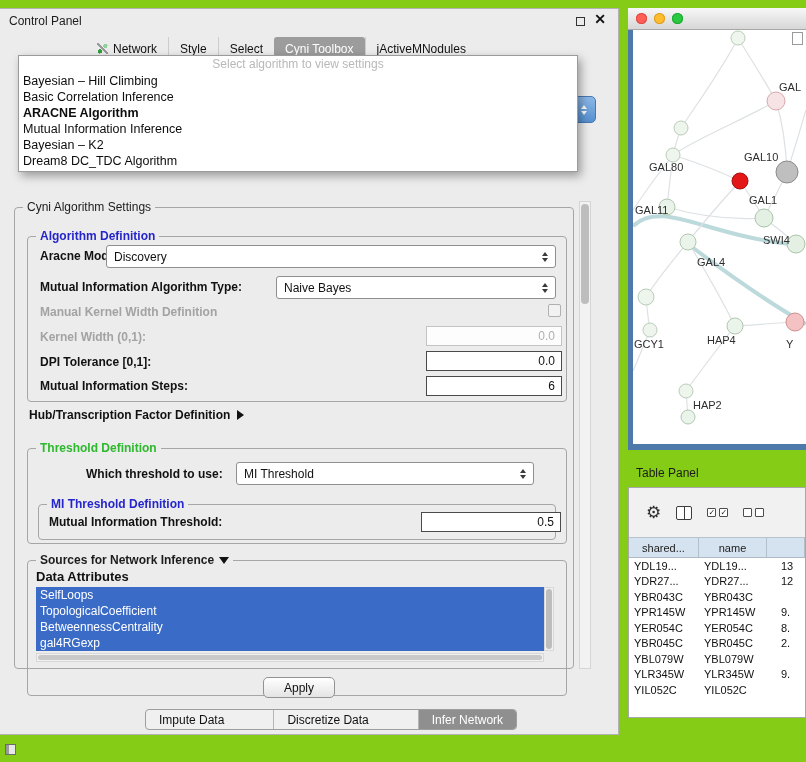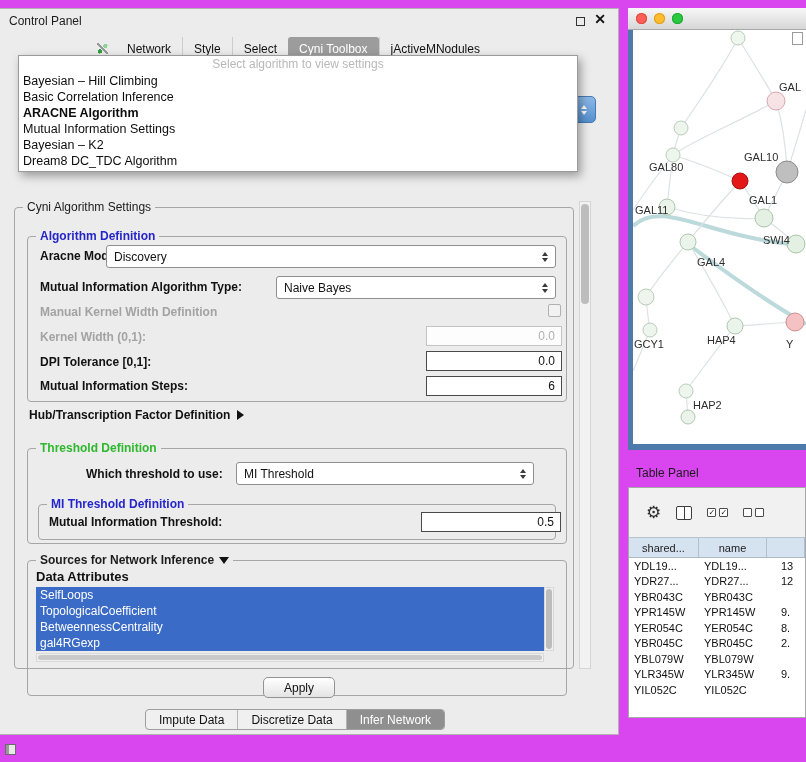--- a/index.html
+++ b/index.html
@@ -1,27 +1,27 @@
 <!DOCTYPE html>
 <html><head>
 <meta charset="utf-8">
 <style>
   * { margin:0; padding:0; box-sizing:border-box; }
   body { font-family:"Liberation Sans", sans-serif; }
-  #root { position:relative; width:806px; height:762px; background:#d946ef; overflow:hidden; font-family:"Liberation Sans", sans-serif; }
+  #root { position:relative; width:806px; height:762px; background:#84cc16; overflow:hidden; font-family:"Liberation Sans", sans-serif; }
 
   
   #control-panel { position:absolute; left:0; top:8px; width:619px; height:727px; background:#ececec; border:1px solid #b2b2b2; border-left:none; }
   .cp-title { position:absolute; left:9px; top:5px; font-size:12px; color:#1c1c1c; }
   .float-icon { position:absolute; right:33px; top:8px; width:9px; height:9px; border:1px solid #333; background:#ececec; }
   .close-icon { position:absolute; right:12px; top:2px; font-size:14px; font-weight:bold; color:#111; cursor:default; }
   .close-icon::before { content:"✕"; }
 
   .tabbar-top { position:absolute; left:86px; top:28px; height:23px; display:flex; align-items:stretch; font-size:12px; }
-  .seg { display:flex; align-items:center; gap:19px; padding:0 11px; color:#111; }
+  .seg { display:flex; align-items:center; gap:5px; padding:0 11px; color:#111; }
   .seg + .seg { border-left:1px solid #cdcdcd; }
   .seg.sel { background:#9c9c9c; color:#fff; border-radius:3px; border-left:none; }
   .net-tab-icon { width:11px; height:11px; display:inline-block;
      background: radial-gradient(circle 2.2px at 2.8px 8.4px,#2e9e40 95%,transparent),
                  radial-gradient(circle 2.2px at 8.4px 2.8px,#8fd19a 95%,transparent),
                  linear-gradient(45deg,transparent 44%,#9a9a9a 44%,#9a9a9a 56%,transparent 56%); }
 
   
   .groupbox { position:absolute; border:1px solid #a6a6a6; border-radius:4px; }
   .grouptitle { position:absolute; top:-8px; left:8px; background:#ececec; padding:0 4px; font-size:12px; color:#1c1c1c; white-space:nowrap; }
@@ -63,21 +63,21 @@
   #list-vscroll .thumb { left:1px; top:1px; width:6px; height:60px; }
   #list-hscroll { left:8px; top:92px; width:508px; height:9px; }
   #list-hscroll .thumb { left:1px; top:1px; width:504px; height:5px; background:#c9c9c9; }
   #main-scrollbar { position:absolute; left:579px; top:192px; width:12px; height:468px; background:#f2f2f2; border:1px solid #d5d5d5; }
   #main-scrollbar .thumb { left:1px; top:2px; width:8px; height:100px; }
 
   #apply-btn { position:absolute; left:263px; top:668px; width:72px; height:21px; border:1px solid #939393; border-radius:5px; background:linear-gradient(#ffffff,#e4e4e4); font-size:12px; color:#111; font-family:"Liberation Sans", sans-serif; text-align:center; }
 
   .tabbar-bottom { position:absolute; left:145px; top:700px; height:21px; display:flex; border:1px solid #9e9e9e; border-radius:4px; overflow:hidden; background:#f0f0f0; font-size:12px; }
   .bseg { display:flex; align-items:center; padding:0 13px; color:#111; }
-  .bseg + .bseg { border-left:1px solid #b5b5b5; }
+  .bseg + .bseg { border-left:1px solid #b5b5b5;margin-left:36px; }
   .bseg.sel { background:#8f8f8f; color:#fff; }
 
   
   #combo-peek { position:absolute; left:572px; top:96px; width:24px; height:27px; background:linear-gradient(#8cb8e8,#5590d0); border:1px solid #4878b0; border-radius:5px; z-index:10; display:flex; flex-direction:column; align-items:center; justify-content:center; gap:2px; }
   #combo-peek .arr-up { border-bottom-color:#fff; }
   #combo-peek .arr-down { border-top-color:#fff; }
   #algo-popup { position:absolute; left:18px; top:55px; width:560px; height:117px; background:#fff; border:1px solid #9a9a9a; box-shadow:3px 4px 9px rgba(0,0,0,.35); z-index:50; }
   .popup-header { height:17px; line-height:17px; text-align:center; color:#b8b8b8; font-size:12px; }
   .popup-item { height:16px; line-height:16px; padding-left:4px; font-size:12.5px; color:#0d0d0d; white-space:nowrap; }
   .popup-item.bold { font-weight:bold; }
@@ -245,21 +245,21 @@
       <span class="arr-up"></span>
       <span class="arr-down"></span>
     </div>
 
   <div id="algo-popup">
     <div class="popup-header">Select algorithm to view settings</div>
     <div id="popup-items">
         <div class="popup-item">Bayesian – Hill Climbing</div>
         <div class="popup-item">Basic Correlation Inference</div>
         <div class="popup-item bold">ARACNE Algorithm</div>
-        <div class="popup-item">Mutual Information Settings</div>
+        <div class="popup-item">Mutual Information Inference</div>
         <div class="popup-item">Bayesian – K2</div>
         <div class="popup-item">Dream8 DC_TDC Algorithm</div>
       </div>
   </div>
 
   <div id="network-window">
     <div class="nw-titlebar">
       <span class="light red"></span>
       <span class="light yellow"></span>
       <span class="light green"></span>

